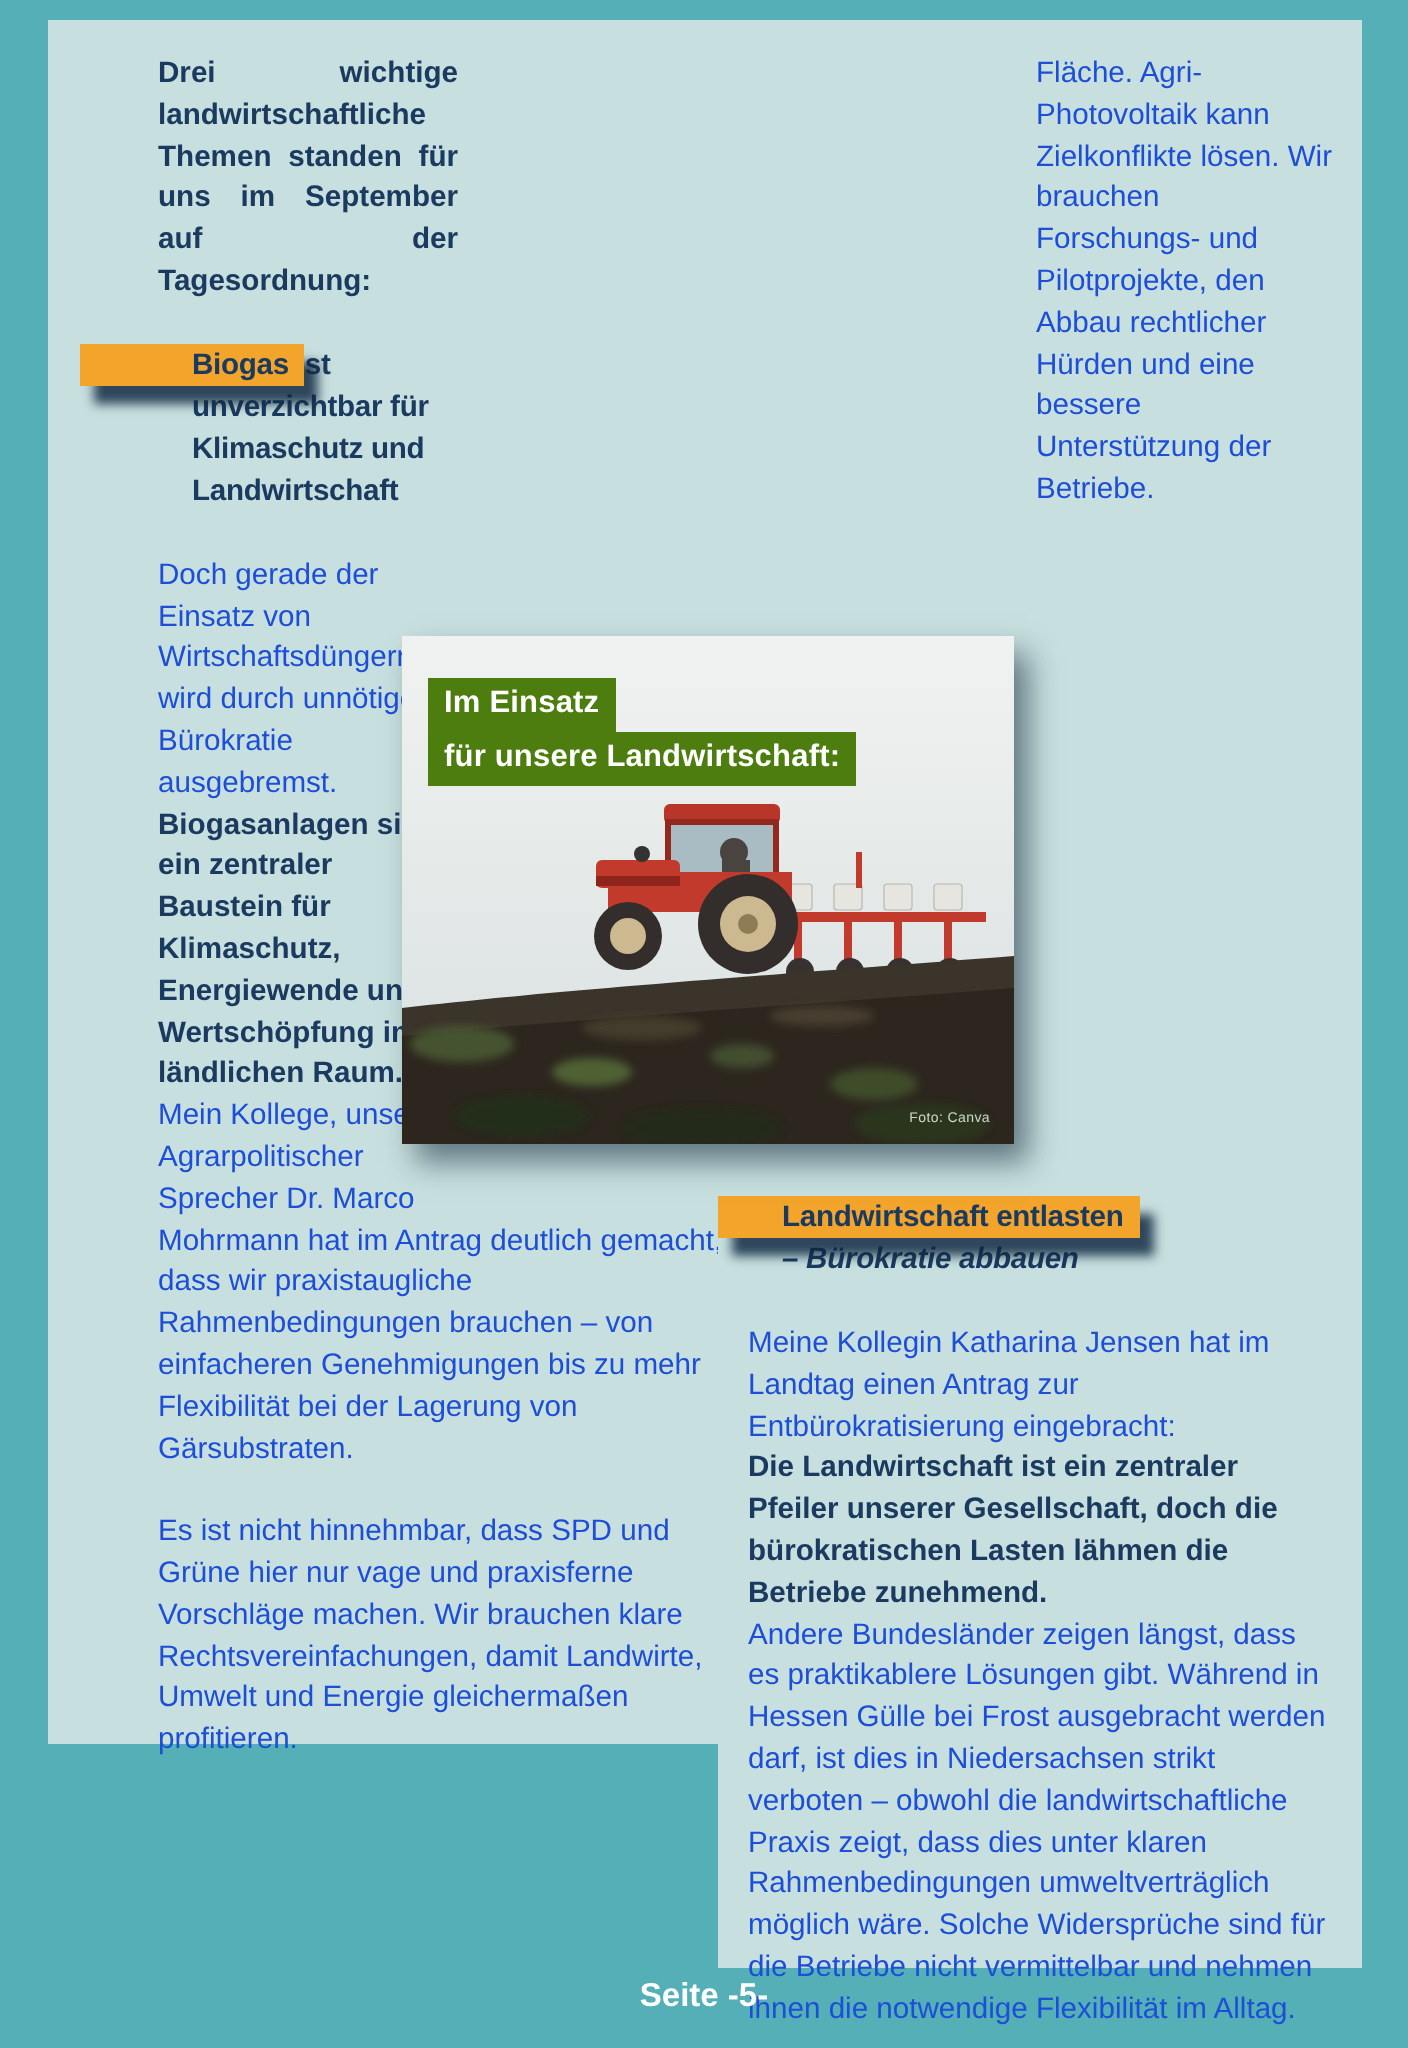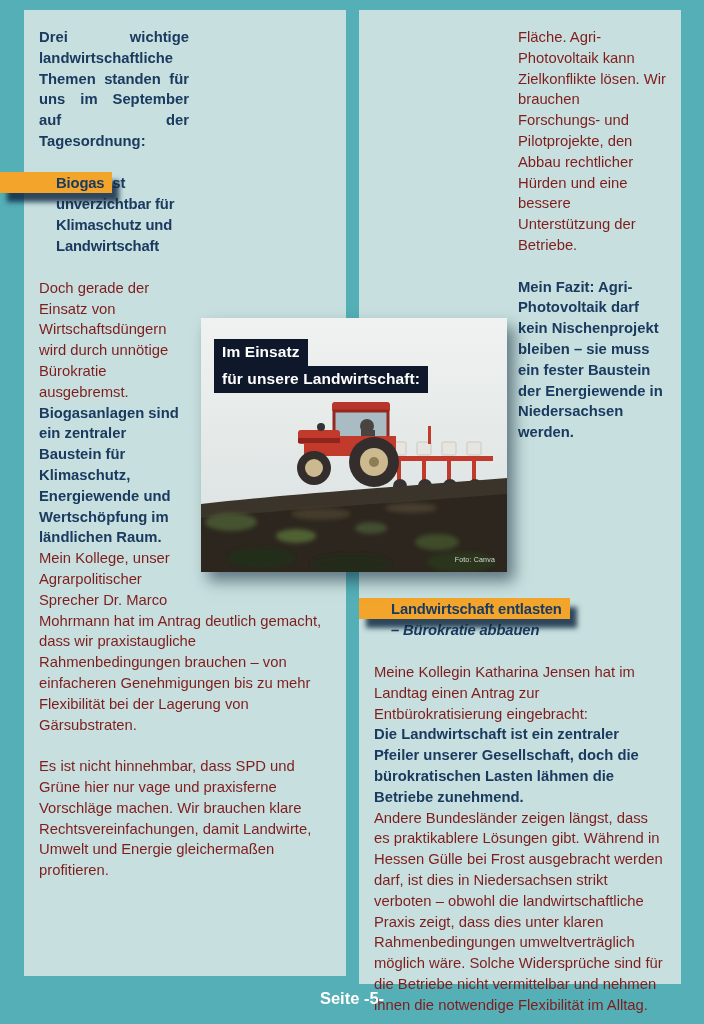--- a/index.html
+++ b/index.html
@@ -5,25 +5,25 @@
   html,body{margin:0;padding:0;background:#2e6d73;}
   .page{
     position:relative;width:704px;height:1024px;overflow:hidden;
     background:#55afb6;
     font-family:"Liberation Sans",sans-serif;
     -webkit-hyphens:auto;hyphens:auto;
   }
   .column{
     position:absolute;top:10px;width:322px;background:#c7dfde;
   }
-  .column.left{left:24px;height:966px;}
+  .column.left{left:24px;height:862px;padding-left:40px;}
   .column.right{left:359px;height:974px;}
   .col-content{padding:17px 15px 0 15px;}
   .para{
-    margin:0;font-size:14.8px;line-height:20.8px;color:#7f1d1d;
+    margin:0;font-size:14.8px;line-height:20.8px;color:#1d4ed8;
     text-align:left;
   }
   .para.bold{font-weight:bold;color:#1b3a60;}
   .para.gap{margin-top:20.8px;}
   .para.justify{text-align:justify;}
   .heading{
     position:relative;font-weight:bold;color:#1b3a60;
     font-size:14.8px;line-height:21px;
     padding-left:17px;margin:21px 0;
     -webkit-hyphens:none;hyphens:none;letter-spacing:-0.15px;
@@ -43,21 +43,21 @@
   .fs-left{float:right;width:134px;height:292px;margin-top:287px;margin-left:8px;}
   .fs-right{float:left;width:135px;height:268px;margin-top:304px;margin-right:9px;}
   
   .photo{
     position:absolute;left:201px;top:318px;width:306px;height:254px;
     box-shadow:7px 9px 14px rgba(12,34,54,0.55);
     background:#e9edec;z-index:5;
   }
   .photo svg{display:block;width:100%;height:100%;}
   .chip{
-    position:absolute;display:inline-block;background:#0f172a;color:#ffffff;
+    position:absolute;display:inline-block;background:#4d7c0f;color:#ffffff;
     font-weight:bold;font-size:15.5px;line-height:1;padding:5px 8px 6px 8px;
     letter-spacing:0.1px;white-space:nowrap;
   }
   .chip.one{left:13px;top:21px;}
   .chip.two{left:13px;top:48px;}
   .credit{
     position:absolute;right:12px;bottom:9px;font-size:7px;color:rgba(235,240,238,0.85);
     letter-spacing:0.2px;
   }
   .footer{
@@ -79,21 +79,20 @@
         <p class="para bold">Biogasanlagen sind ein zentraler Baustein für Klimaschutz, Energiewende und Wertschöpfung im ländlichen Raum.</p>
         <p class="para regular">Mein Kollege, unser Agrarpolitischer Sprecher Dr. Marco Mohrmann hat im Antrag deutlich gemacht, dass wir praxistaugliche Rahmenbedingungen brauchen – von einfacheren Genehmigungen bis zu mehr Flexibilität bei der Lagerung von Gärsubstraten.</p>
         <p class="para regular gap">Es ist nicht hinnehmbar, dass SPD und Grüne hier nur vage und praxisferne Vorschläge machen. Wir brauchen klare Rechtsvereinfachungen, damit Landwirte, Umwelt und Energie gleichermaßen profitieren.</p>
       </div>
   </div>
 
   <div class="column right">
     <div class="col-content">
       <div class="fs fs-right"></div>
     <p class="para regular">Fläche. Agri-Photovoltaik kann Zielkonflikte lösen. Wir brauchen Forschungs- und Pilotprojekte, den Abbau rechtlicher Hürden und eine bessere Unterstützung der Betriebe.</p>
-        <p class="para bold gap">Mein Fazit: Agri-Photovoltaik darf kein Nischenprojekt bleiben – sie muss ein fester Baustein der Energiewende in Niedersachsen werden.</p>
         <div class="heading"><span class="hl"><span class="hl-bar"></span><span class="hl-text">Landwirtschaft entlasten</span></span> <span class="rest block">– Bürokratie abbauen</span></div>
         <p class="para regular gap">Meine Kollegin Katharina Jensen hat im Landtag einen Antrag zur Entbürokratisierung eingebracht:</p>
         <p class="para bold">Die Landwirtschaft ist ein zentraler Pfeiler unserer Gesellschaft, doch die bürokratischen Lasten lähmen die Betriebe zunehmend.</p>
         <p class="para regular">Andere Bundesländer zeigen längst, dass es praktikablere Lösungen gibt. Während in Hessen Gülle bei Frost ausgebracht werden darf, ist dies in Niedersachsen strikt verboten – obwohl die landwirtschaftliche Praxis zeigt, dass dies unter klaren Rahmenbedingungen umweltverträglich möglich wäre. Solche Widersprüche sind für die Betriebe nicht vermittelbar und nehmen ihnen die notwendige Flexibilität im Alltag.</p>
       </div>
   </div>
 
   <div class="photo">
     <svg viewBox="0 0 306 254" preserveAspectRatio="none">
       <defs>

